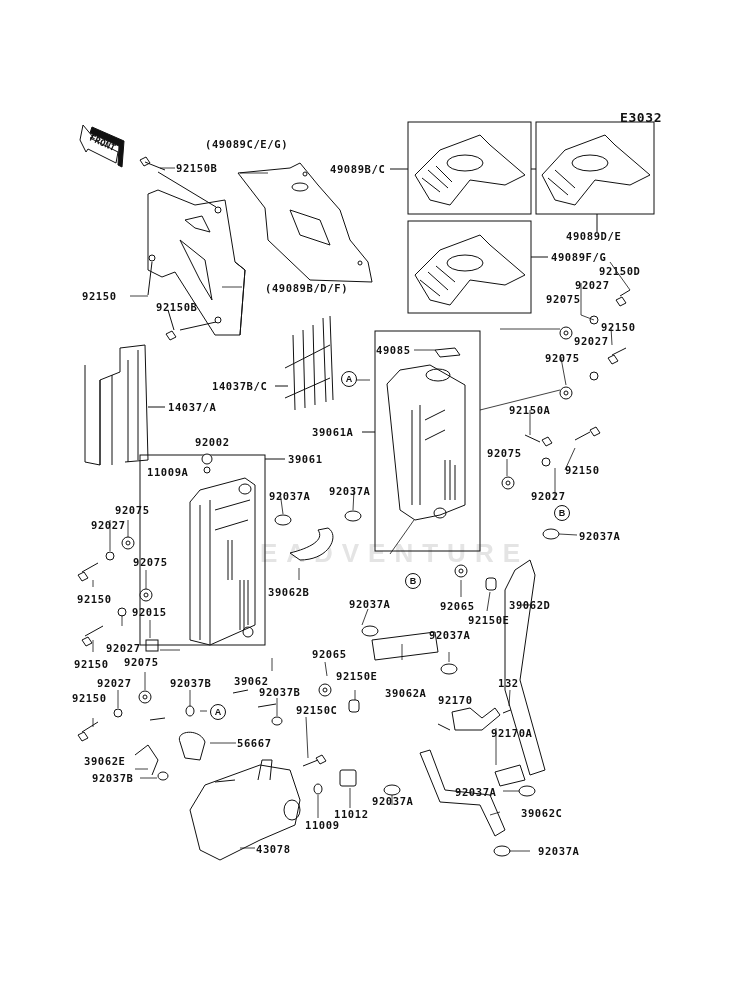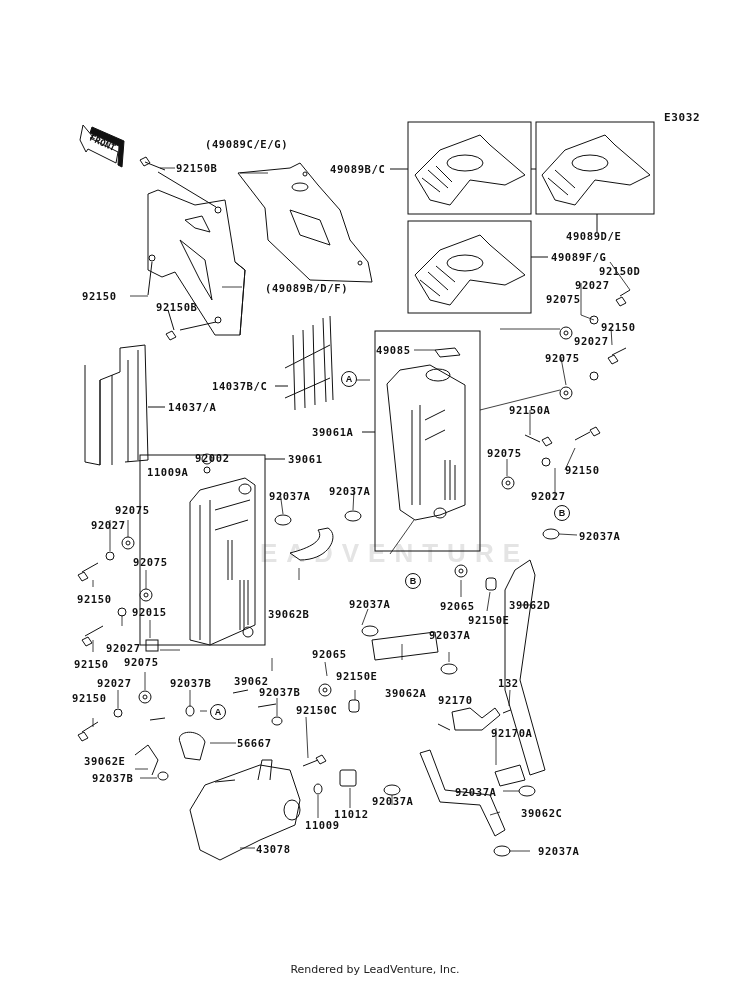--- a/index.html
+++ b/index.html
@@ -1,19 +1,19 @@
 <!DOCTYPE html>
 <html><head>
 <meta charset="utf-8">
 <style>
   html,body{margin:0;padding:0;background:#ffffff;}
   #stage{position:relative;width:750px;height:981px;overflow:hidden;background:#fff;font-family:"DejaVu Sans Mono","Liberation Mono",monospace;}
   svg#diagram{position:absolute;left:0;top:0;width:750px;height:981px;}
   .lbl{position:absolute;font-family:"DejaVu Sans Mono","Liberation Mono",monospace;font-size:10.5px;font-weight:bold;color:#111;letter-spacing:0.6px;white-space:nowrap;line-height:12px;}
-  .small{font-size:11px;margin-left:44px;}
+  .small{font-size:13px;}
   .footer{position:absolute;left:0;width:750px;top:963px;text-align:center;font-family:"DejaVu Sans","Liberation Sans",sans-serif;font-size:11px;color:#222;}
   .callout{position:absolute;width:14px;height:14px;border:1px solid #111;border-radius:50%;font-family:"Liberation Sans",sans-serif;font-size:9px;font-weight:bold;text-align:center;line-height:14px;background:#fff;color:#111;}
   .watermark{position:absolute;left:235px;top:538px;font-family:"Liberation Sans",sans-serif;font-size:26px;letter-spacing:9px;color:#e4e4e4;font-weight:bold;}
 </style>
 </head>
 <body>
 
 <div id="stage">
   <div class="watermark">LEADVENTURE</div>
 
@@ -267,33 +267,33 @@
   <div class="lbl" style="left:575px;top:279px;">92027</div>
   <div class="lbl" style="left:546px;top:293px;">92075</div>
   <div class="lbl" style="left:601px;top:321px;">92150</div>
   <div class="lbl" style="left:574px;top:335px;">92027</div>
   <div class="lbl" style="left:376px;top:344px;">49085</div>
   <div class="lbl" style="left:212px;top:380px;">14037B/C</div>
   <div class="lbl" style="left:545px;top:352px;">92075</div>
   <div class="lbl" style="left:168px;top:401px;">14037/A</div>
   <div class="lbl" style="left:509px;top:404px;">92150A</div>
   <div class="lbl" style="left:312px;top:426px;">39061A</div>
-  <div class="lbl" style="left:148px;top:452px;padding-left:47px;">92002</div>
+  <div class="lbl" style="left:148px;top:436px;padding-left:47px;">92002</div>
   <div class="lbl" style="left:288px;top:453px;">39061</div>
   <div class="lbl" style="left:147px;top:466px;">11009A</div>
   <div class="lbl" style="left:487px;top:447px;">92075</div>
   <div class="lbl" style="left:565px;top:464px;">92150</div>
   <div class="lbl" style="left:269px;top:490px;">92037A</div>
   <div class="lbl" style="left:329px;top:485px;">92037A</div>
   <div class="lbl" style="left:531px;top:490px;">92027</div>
   <div class="lbl" style="left:115px;top:504px;">92075</div>
   <div class="lbl" style="left:91px;top:519px;">92027</div>
   <div class="lbl" style="left:579px;top:530px;">92037A</div>
   <div class="lbl" style="left:133px;top:556px;">92075</div>
-  <div class="lbl" style="left:268px;top:586px;margin-top:22px;">39062B</div>
+  <div class="lbl" style="left:268px;top:586px;">39062B</div>
   <div class="lbl" style="left:77px;top:593px;">92150</div>
   <div class="lbl" style="left:349px;top:598px;">92037A</div>
   <div class="lbl" style="left:440px;top:600px;">92065</div>
   <div class="lbl" style="left:509px;top:599px;">39062D</div>
   <div class="lbl" style="left:132px;top:606px;">92015</div>
   <div class="lbl" style="left:468px;top:614px;">92150E</div>
   <div class="lbl" style="left:106px;top:642px;">92027</div>
   <div class="lbl" style="left:74px;top:658px;">92150</div>
   <div class="lbl" style="left:429px;top:629px;">92037A</div>
   <div class="lbl" style="left:124px;top:656px;">92075</div>
@@ -313,14 +313,13 @@
   <div class="lbl" style="left:84px;top:748px;margin-top:7px;">39062E</div>
   <div class="lbl" style="left:92px;top:772px;">92037B</div>
   <div class="lbl" style="left:455px;top:786px;">92037A</div>
   <div class="lbl" style="left:372px;top:795px;">92037A</div>
   <div class="lbl" style="left:334px;top:808px;">11012</div>
   <div class="lbl" style="left:521px;top:807px;">39062C</div>
   <div class="lbl" style="left:305px;top:819px;">11009</div>
   <div class="lbl" style="left:256px;top:843px;">43078</div>
   <div class="lbl" style="left:538px;top:845px;">92037A</div>
 
-  <div class="footer">Rendered by LeadVenture, Inc.</div>
 </div>
 
 </body></html>

